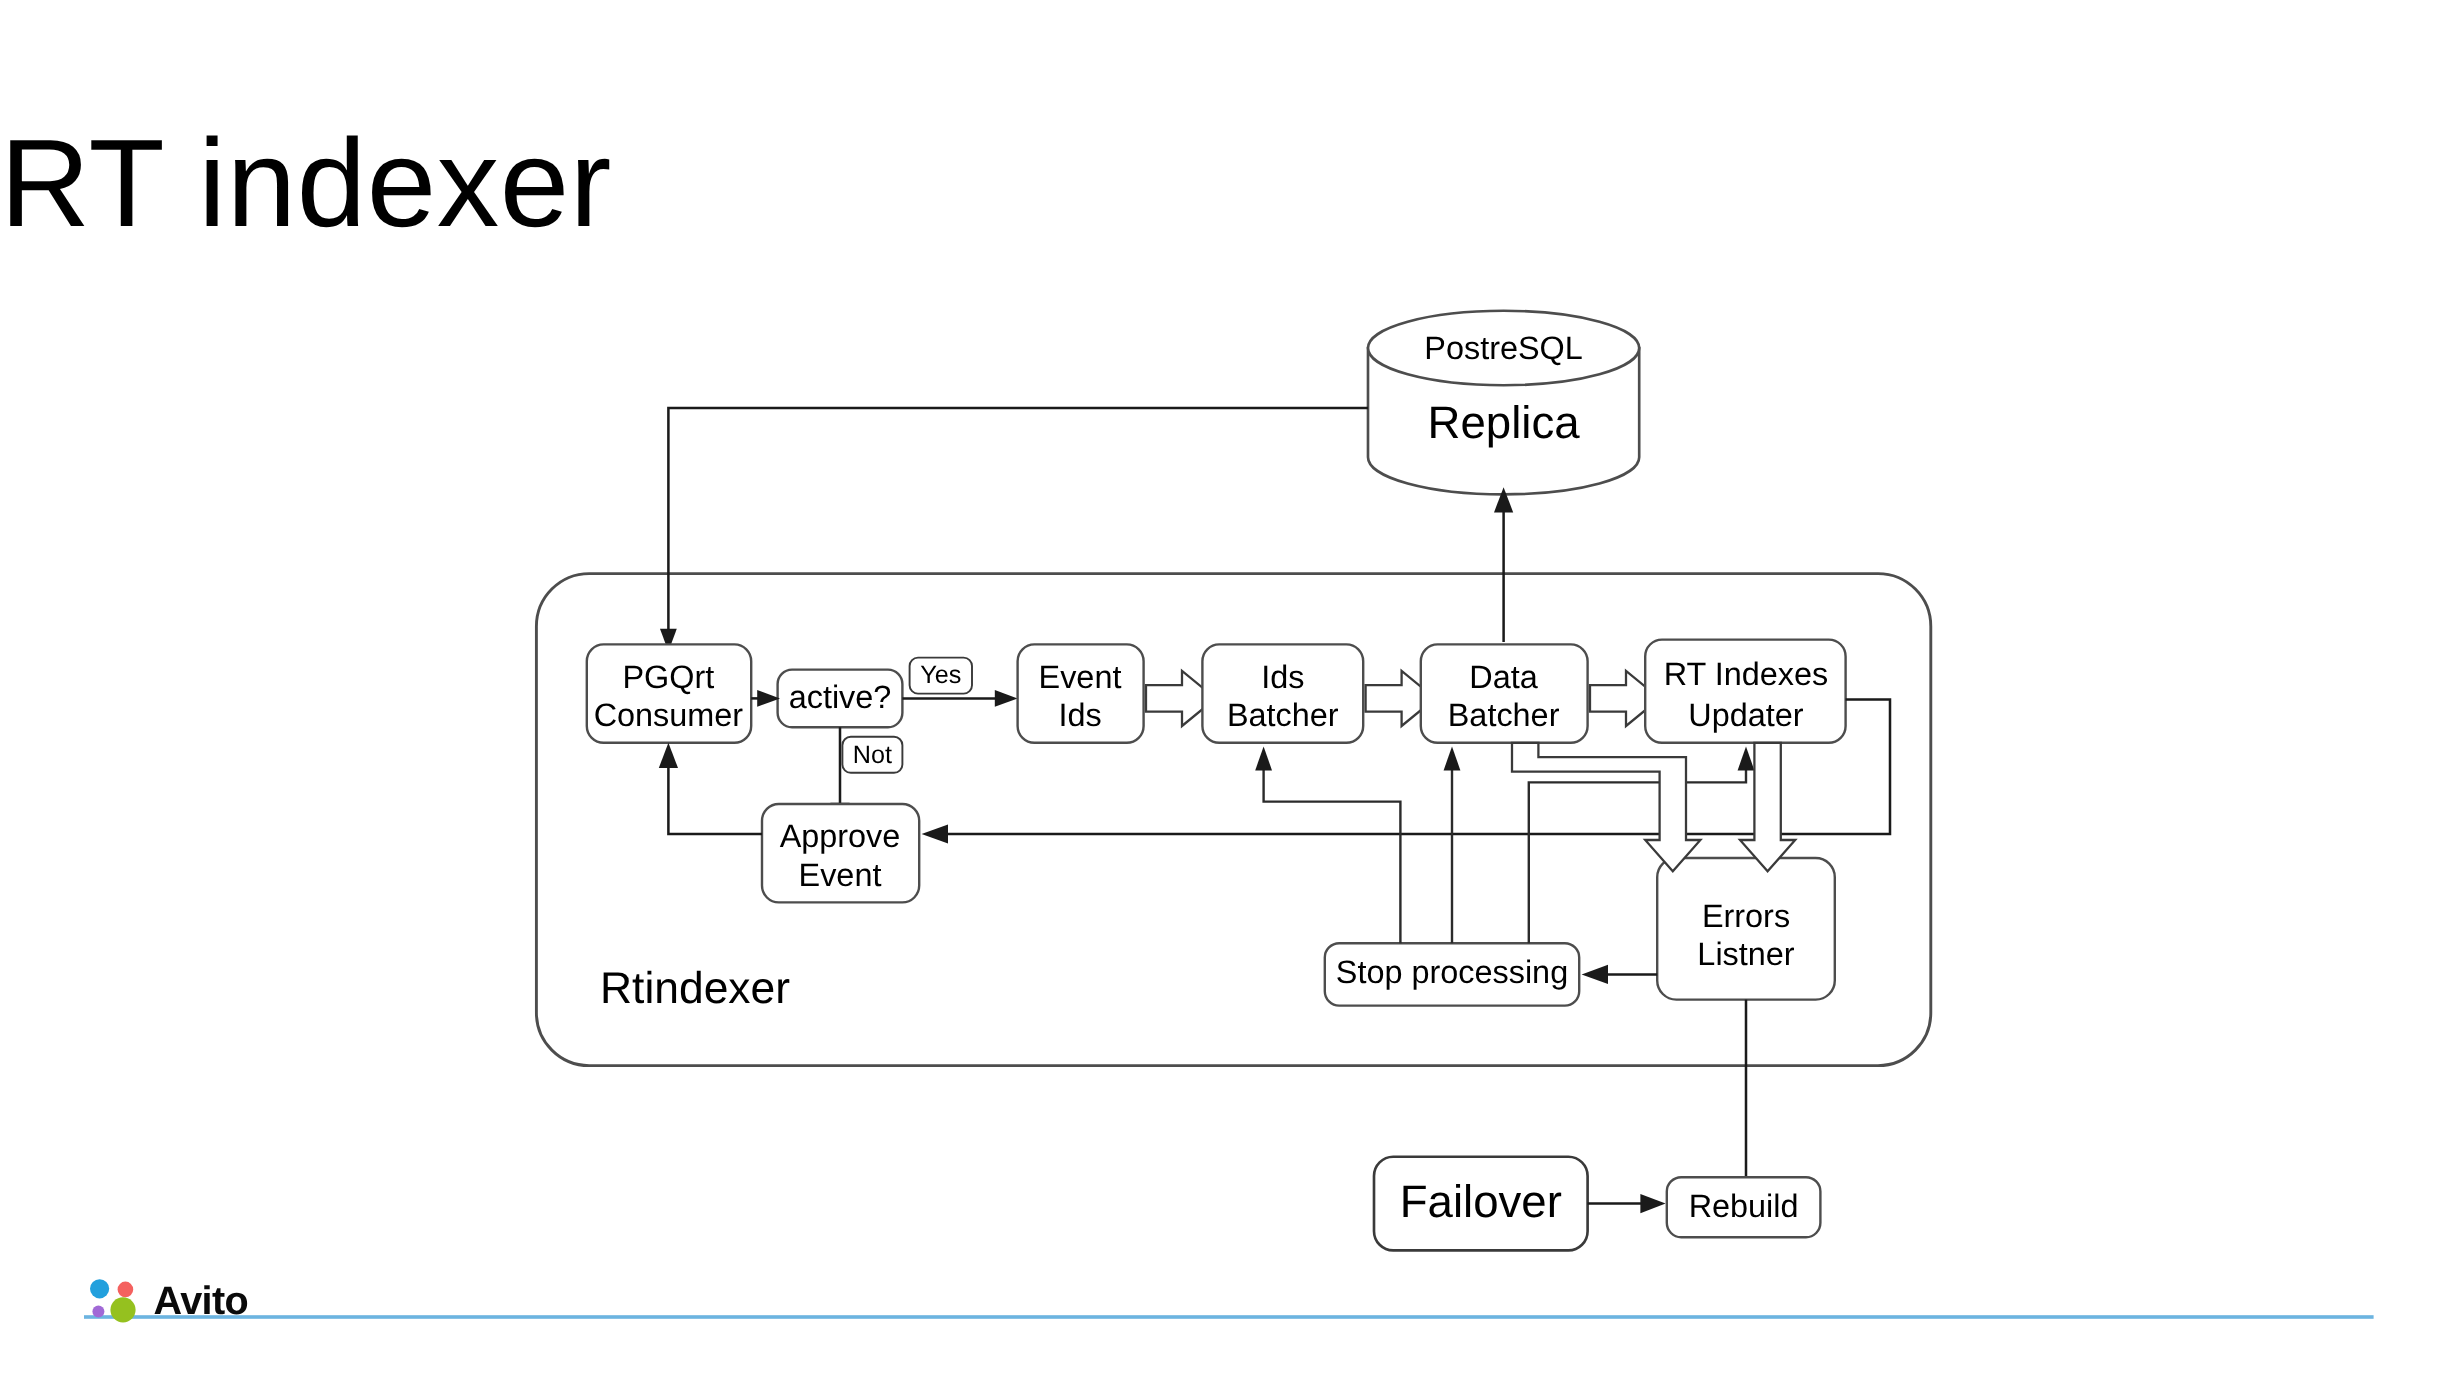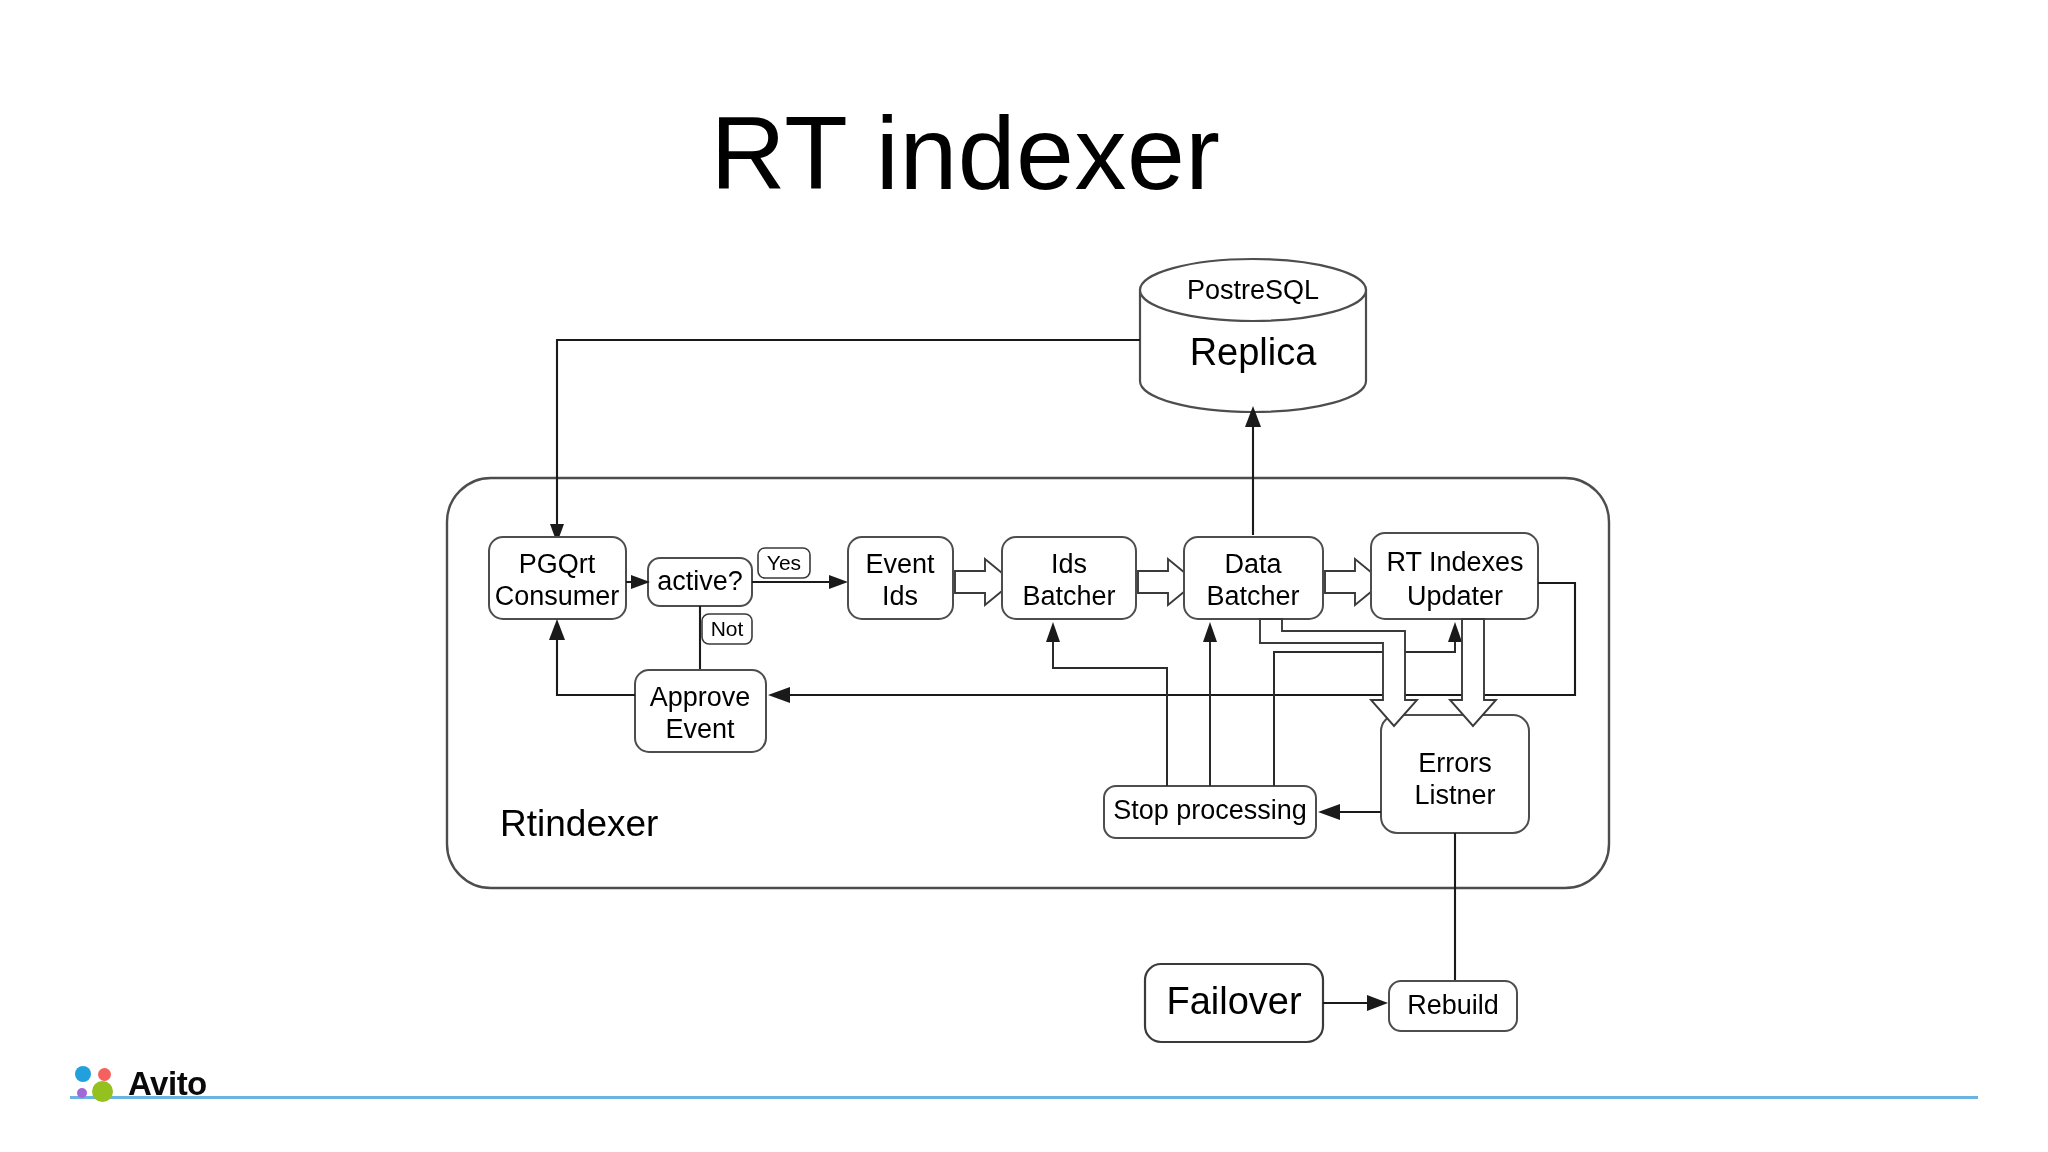--- a/index.html
+++ b/index.html
@@ -15,21 +15,20 @@
     font-family: "Liberation Sans", sans-serif;
     color: #000000;
   }
 
   
   #slide-title {
     position: absolute;
     left: 0;
     top: 96px;
     width: 1931px;
-    text-align: center;
     font-family: "Liberation Sans", sans-serif;
     font-weight: 300;
     font-size: 104px;
     line-height: 1.1;
     letter-spacing: 0.5px;
     color: #000000;
     white-space: nowrap;
   }
 
   

